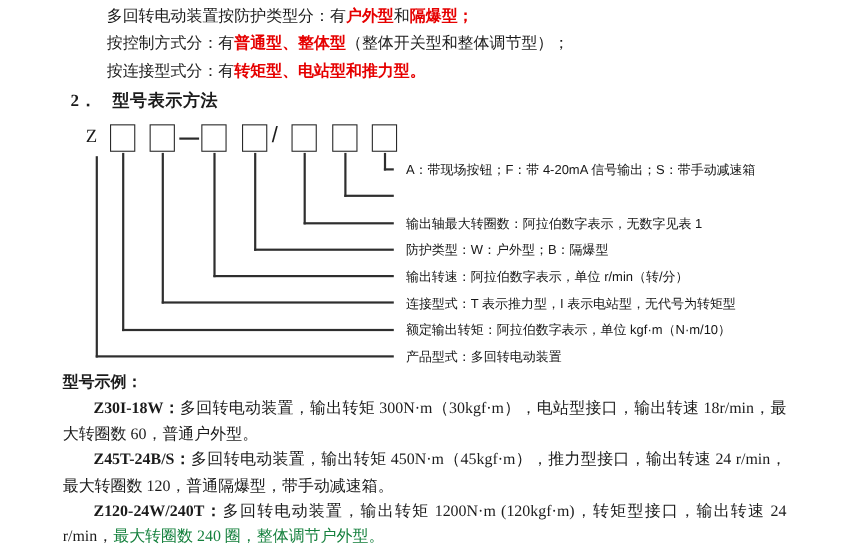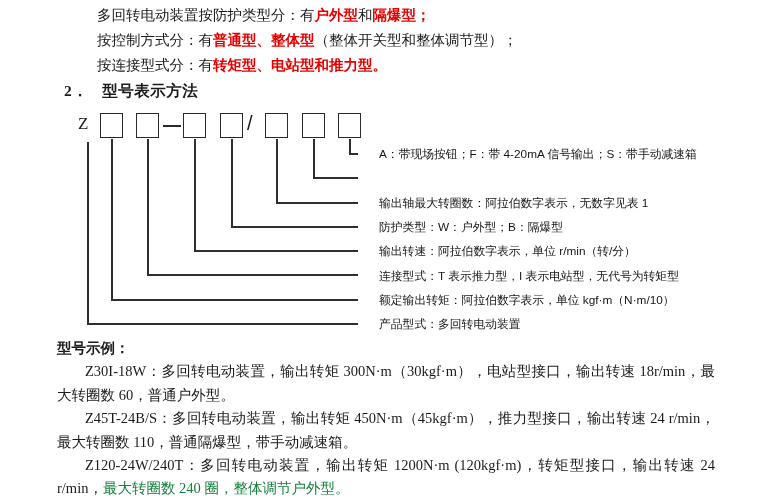--- a/index.html
+++ b/index.html
@@ -42,36 +42,36 @@
     background: #2a2a2a;
   }
   .slash-sep {
     position: absolute; left: 247px; top: 112px;
     font-size: 20px; font-family: "Liberation Sans", sans-serif;
   }
   .cline { position: absolute; background: #2e2e2e; }
   .cline.v { width: 1.5px; }
   .cline.h { height: 1.5px; }
   .diag-label {
-    position: absolute; left: 379px;
+    position: absolute; left: 369px;
     font-family: "Liberation Sans", "DejaVu Sans", sans-serif;
     font-size: 11.8px; color: #161616; white-space: nowrap;
     line-height: 14px;
   }
 
   
   .examples {
     position: absolute; left: 57px; top: 337px; width: 658px;
     font-size: 14.5px; line-height: 23.4px; text-align: justify;
   }
   .examples h3 {
     margin: 0; font-size: 14.5px; font-weight: bold; display: block;
   }
   .examples p { margin: 0; text-indent: 28px; }
-  .examples .model { font-weight: normal; }
+  .examples .model { font-weight: bold; }
   .dark-red { color: #15803d; }
 </style>
 </head>
 <body>
 
 <div class="page">
 
   <div class="intro">
     <div><span>多回转电动装置按防护类型分：有</span><span class="red-bold">户外型</span><span>和</span><span class="red-bold">隔爆型</span><span class="red-bold">；</span></div>
     <div><span>按控制方式分：有</span><span class="red-bold">普通型、整体型</span><span>（整体开关型和整体调节型）；</span></div>
@@ -119,17 +119,17 @@
     <div class="diag-label" style="top:220px">防护类型：W：户外型；B：隔爆型</div>
     <div class="diag-label" style="top:244px">输出转速：阿拉伯数字表示，单位 r/min（转/分）</div>
     <div class="diag-label" style="top:269px">连接型式：T 表示推力型，I 表示电站型，无代号为转矩型</div>
     <div class="diag-label" style="top:293px">额定输出转矩：阿拉伯数字表示，单位 kgf·m（N·m/10）</div>
     <div class="diag-label" style="top:317px">产品型式：多回转电动装置</div>
   </div>
 
   <div class="examples">
     <h3>型号示例：</h3>
     <p><span class="model">Z30I-18W：</span><span>多回转电动装置，输出转矩 300N·m（30kgf·m），电站型接口，输出转速 18r/min，最大转圈数 60，普通户外型。</span></p>
-    <p><span class="model">Z45T-24B/S：</span><span>多回转电动装置，输出转矩 450N·m（45kgf·m），推力型接口，输出转速 24 r/min，最大转圈数 110，普通隔爆型，带手动减速箱。</span></p>
+    <p><span class="model">Z45T-24B/S：</span><span>多回转电动装置，输出转矩 450N·m（45kgf·m），推力型接口，输出转速 24 r/min，最大转圈数 120，普通隔爆型，带手动减速箱。</span></p>
     <p><span class="model">Z120-24W/240T：</span><span>多回转电动装置，输出转矩 1200N·m (120kgf·m)，转矩型接口，输出转速 24 r/min，</span><span class="dark-red">最大转圈数 240 圈，整体调节户外型。</span></p>
   </div>
 
 </div>
 
 </body></html>

